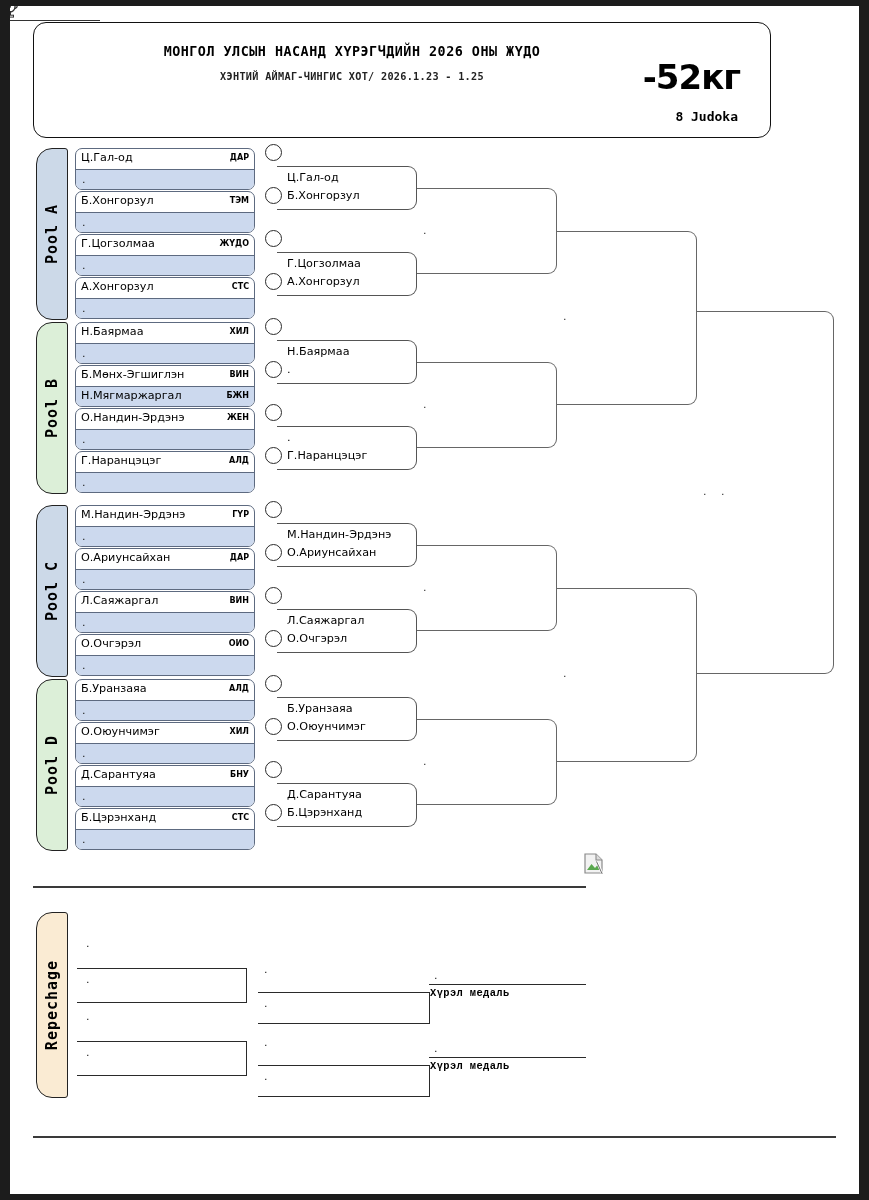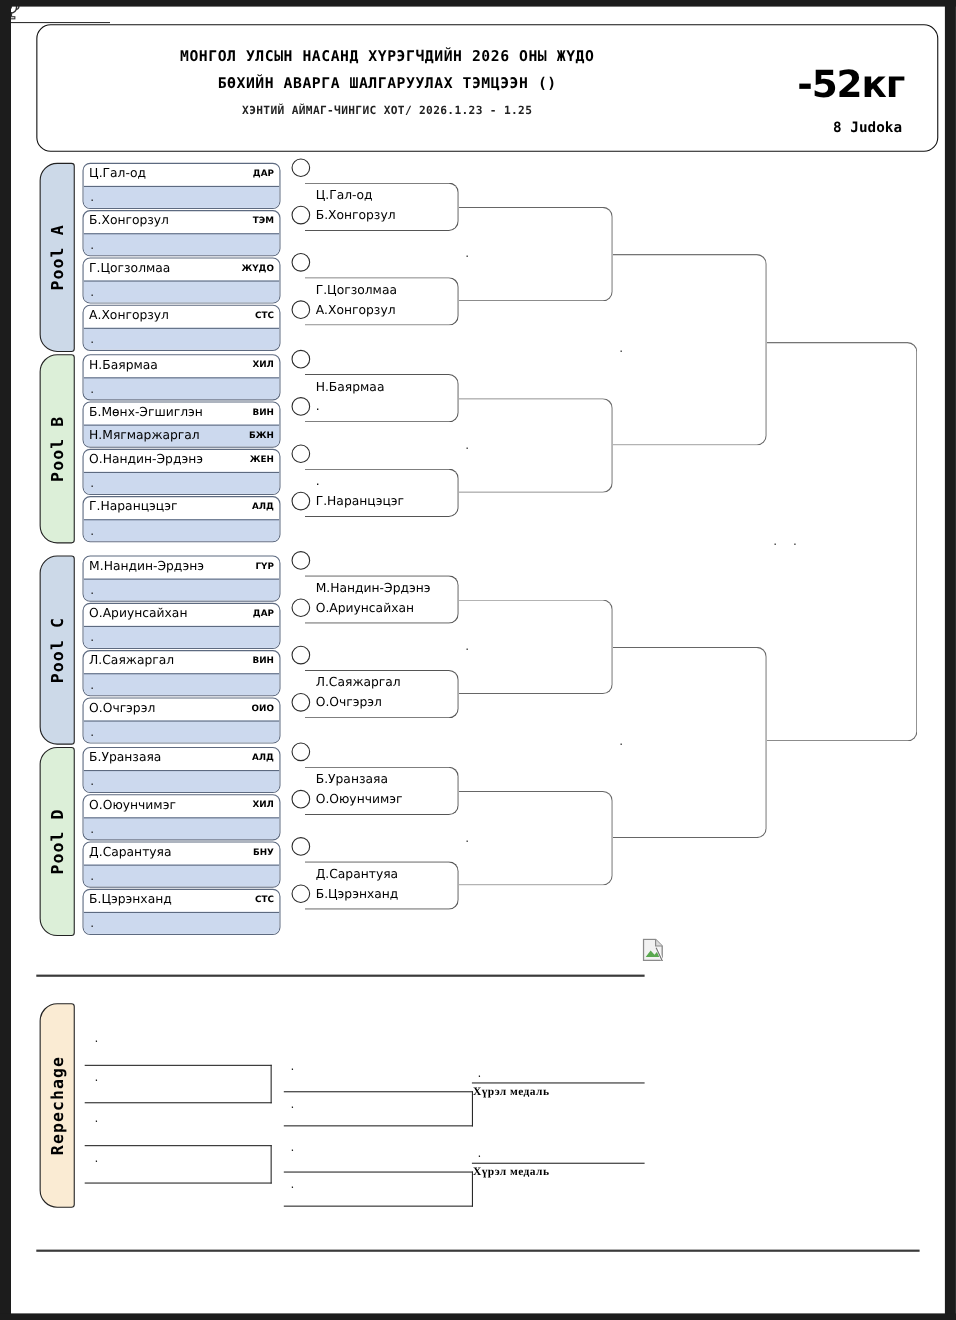--- a/index.html
+++ b/index.html
@@ -19,21 +19,21 @@
   
   .gutter { position: absolute; top: 0; height: 1200px; background: #1c1c1c; }
   .gutter.left  { left: 0;  width: 10px; }
   .gutter.right { right: 0; width: 10px; }
   .gutter.topbar { left:0; right:0; top:0; width:869px; height:6px; }
   .gutter.botbar { left:0; right:0; top:1194px; width:869px; height:6px; }
 
   
   #header {
     position: absolute; left: 33px; top: 22px;
-    width: 820px; height: 116px;
+    width: 738px; height: 116px;
     border: 1.6px solid #111;
     border-radius: 13px;
     background: #fff;
   }
   #header .titles {
     position: absolute; left: 18px; top: 16px; width: 600px;
     text-align: center;
   }
   #header .t1, #header .t2 {
     font-family: "DejaVu Sans Mono", monospace;
@@ -168,39 +168,38 @@
   
   .repline { position: absolute; border-bottom: 1.8px solid #2a2a2a; }
   .repvert { position: absolute; border-left: 1.8px solid #2a2a2a; }
   .repdot {
     position: absolute;
     font-family: "DejaVu Sans", sans-serif;
     font-size: 11px; color: #222;
   }
   .bronze {
     position: absolute;
-    font-family: Liberation Serif, serif;
+    font-family: Liberation Mono, monospace;
     font-weight: bold; font-size: 10.4px; color: #000;
     letter-spacing: .4px; white-space: nowrap; text-align: center;
   }
 </style>
 </head>
 <body>
 
 <div id="page">
 
   <div class="gutter topbar"></div>
   <div class="gutter left"></div>
   <div class="gutter right"></div>
   <div class="gutter botbar"></div>
 
   <div id="header">
     <div class="titles">
       <div class="t1">МОНГОЛ УЛСЫН НАСАНД ХҮРЭГЧДИЙН 2026 ОНЫ ЖҮДО</div>
-      <div class="t2">БӨХИЙН АВАРГА ШАЛГАРУУЛАХ ТЭМЦЭЭН ()</div>
       <div class="t3">ХЭНТИЙ АЙМАГ-ЧИНГИС ХОТ/ 2026.1.23 - 1.25</div>
     </div>
     <div class="weight">-52кг</div>
     <div class="judoka">8 Judoka</div>
   </div>
 
   <div id="bracket-body">
       <div class="pool-tab pool-blue" style="left:36px; top:148px; height:172px;">
         <span>Pool A</span>
       </div>

